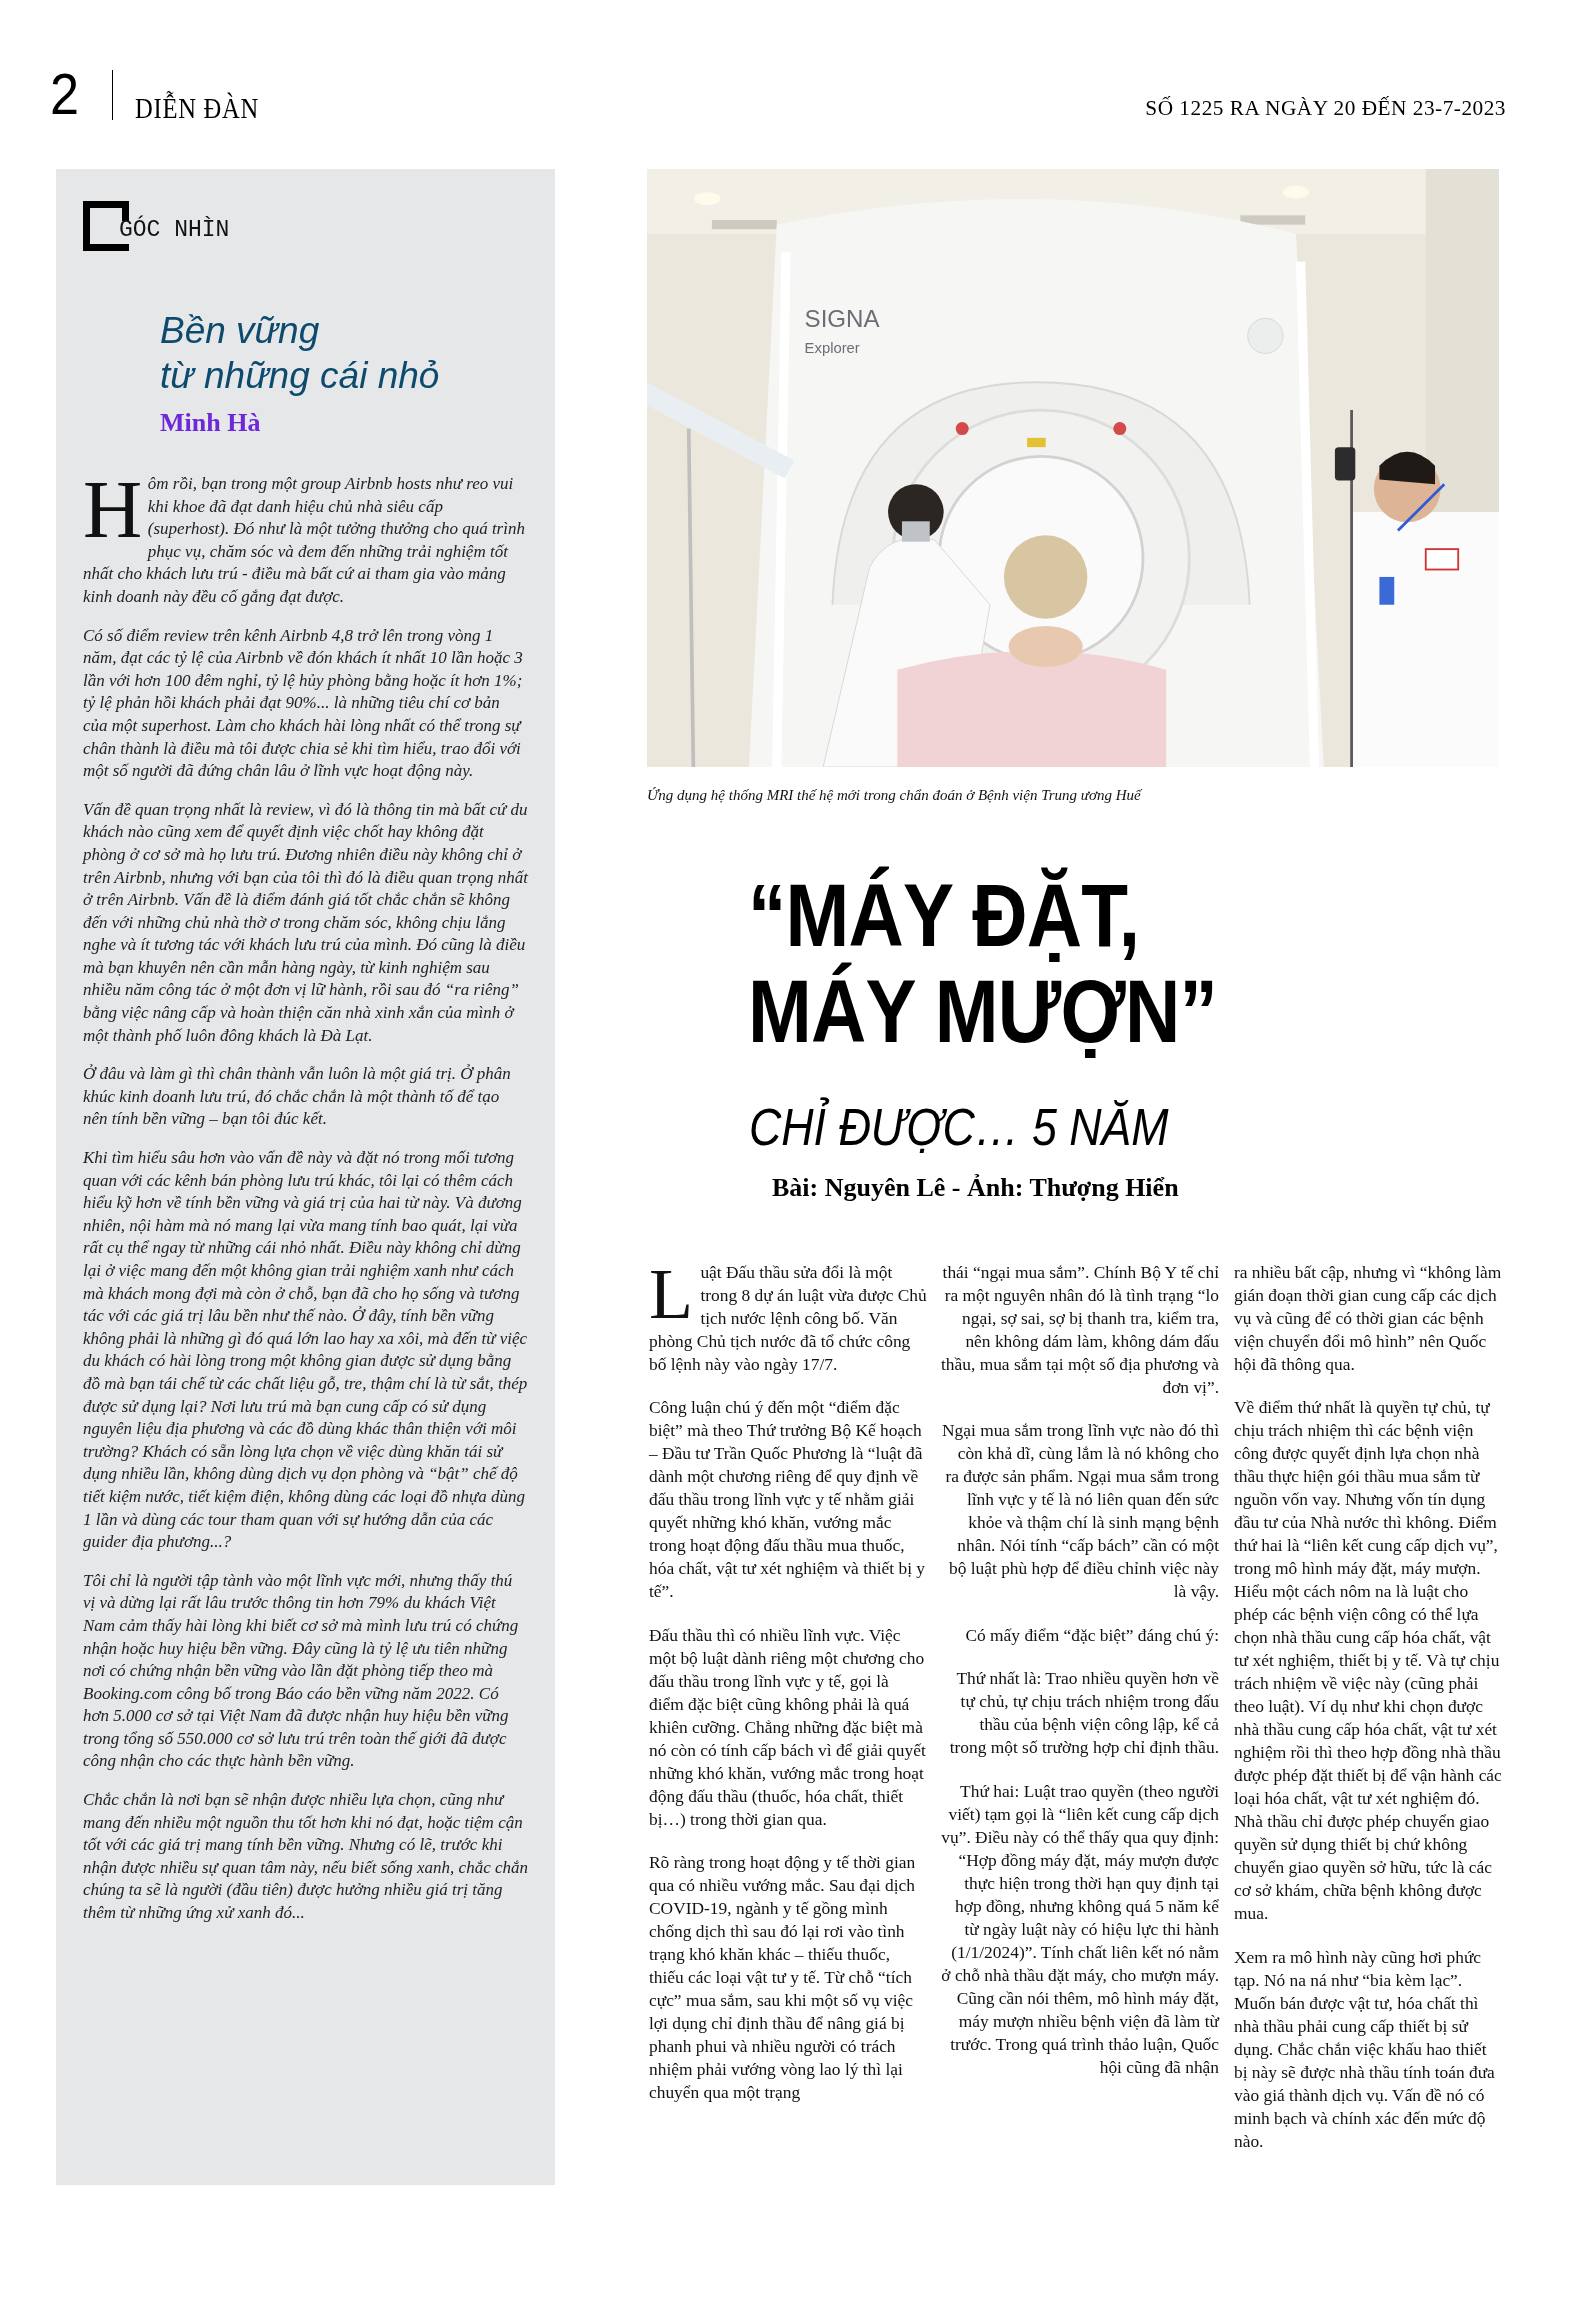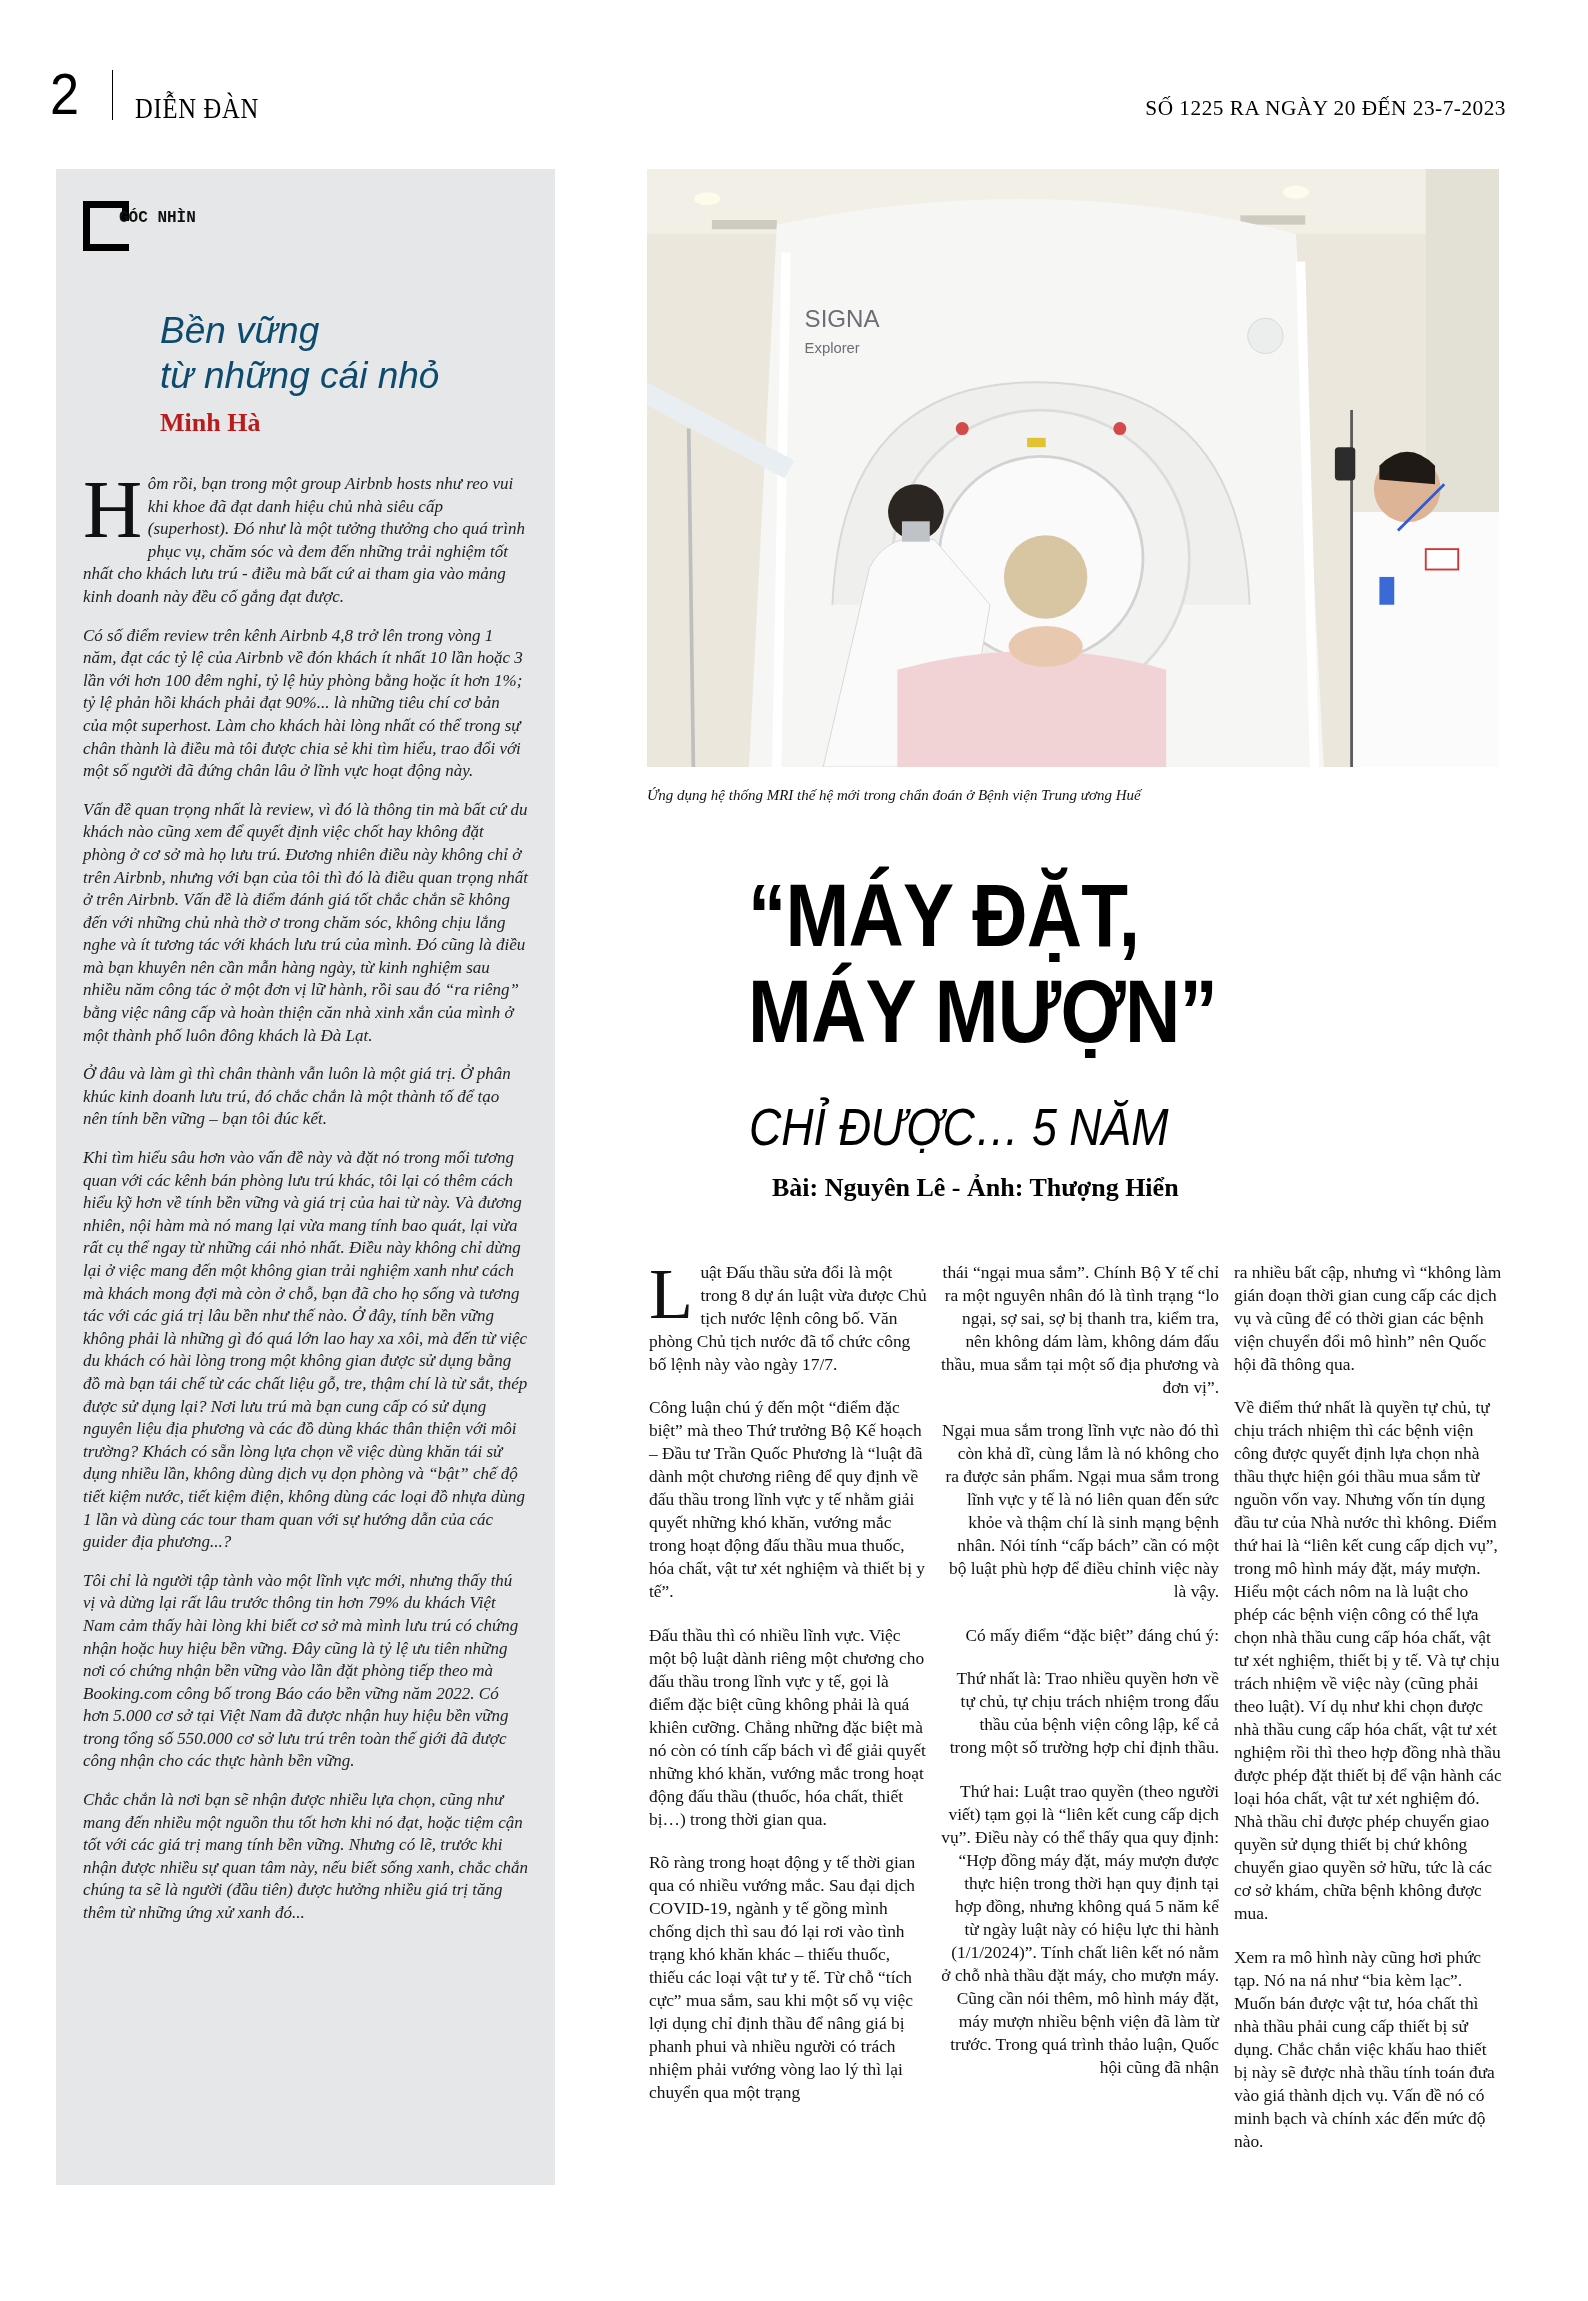--- a/index.html
+++ b/index.html
@@ -6,23 +6,23 @@
   body { width: 1589px; height: 2301px; position: relative; overflow: hidden; color: #111; }
   .header { position: absolute; left: 0; top: 0; width: 1589px; height: 139px; }
   .page-num { position: absolute; left: 50px; top: 65px; font-family: "Liberation Sans", sans-serif; font-size: 58px; line-height: 58px; color: #000; transform: scaleX(0.9); transform-origin: left; }
   .vbar { position: absolute; left: 112px; top: 70px; width: 0.9px; height: 50px; background: #000; }
   .section { position: absolute; left: 135px; top: 91px; font-family: "Liberation Serif", serif; font-size: 30px; letter-spacing: 0.9px; color: #000; transform: scaleX(0.82); transform-origin: left; }
   .issue { position: absolute; right: 83px; top: 96px; font-family: "Liberation Serif", serif; font-size: 21.3px; color: #000; letter-spacing: 0.5px; }
 
   .sidebar { position: absolute; left: 56px; top: 169px; width: 499px; height: 2016px; background: #e6e7e8; }
   .tag { position: absolute; left: 27px; top: 32px; width: 46px; height: 50px; border: 7.4px solid #000; border-right: none; box-sizing: border-box; }
   .tag::after { content: ""; position: absolute; right: 0px; top: -7.4px; width: 7.4px; height: 20.4px; background: #000; }
-  .tag-label { position: absolute; left: 63px; top: 40px; font-family: "Liberation Mono", monospace; font-weight: bold; font-size: 16px; color: #111; }
+  .tag-label { position: absolute; left: 63px; top: 48px; font-family: "Liberation Mono", monospace; font-weight: normal; font-size: 23px; color: #111; }
   .sb-title { position: absolute; left: 104px; top: 139px; font-family: "Liberation Sans", sans-serif; font-style: italic; font-size: 37px; line-height: 45px; color: #0c4a6e; }
-  .sb-author { position: absolute; left: 104px; top: 239px; font-family: "Liberation Serif", serif; font-weight: bold; font-size: 26px; color: #b91c1c; }
+  .sb-author { position: absolute; left: 104px; top: 239px; font-family: "Liberation Serif", serif; font-weight: bold; font-size: 26px; color: #6d28d9; }
   .sb-body { position: absolute; left: 27px; top: 304px; width: 445px; font-family: "Liberation Serif", serif; font-style: italic; font-size: 17px; line-height: 22.6px; color: #222; }
   .sb-body p { margin: 0 0 16px 0; }
   .dropcap-h { float: left; font-family: "Liberation Serif", serif; font-style: normal; font-size: 82px; line-height: 65px; margin: 3.7px 5.6px 0 0; color: #111; }
 
   .photo { position: absolute; left: 647px; top: 169px; width: 852px; height: 598px; overflow: hidden; background: #e9e6dc; }
   .caption { position: absolute; left: 647px; top: 787px; font-family: "Liberation Serif", serif; font-style: italic; font-size: 15px; color: #111; }
 
   .headline { position: absolute; left: 748px; top: 867px; font-family: "Liberation Sans", sans-serif; font-weight: bold; font-size: 89px; line-height: 96px; color: #000; transform: scaleX(0.86); transform-origin: left; letter-spacing: -0.9px; }
   .subhead { position: absolute; left: 749px; top: 1097px; font-family: "Liberation Sans", sans-serif; font-style: italic; font-size: 52px; color: #000; transform: scaleX(0.86); transform-origin: left; }
   .byline { position: absolute; left: 748px; top: 1173px; font-family: "Liberation Serif", serif; font-weight: bold; font-size: 26px; color: #000; margin-left: 24px; }

